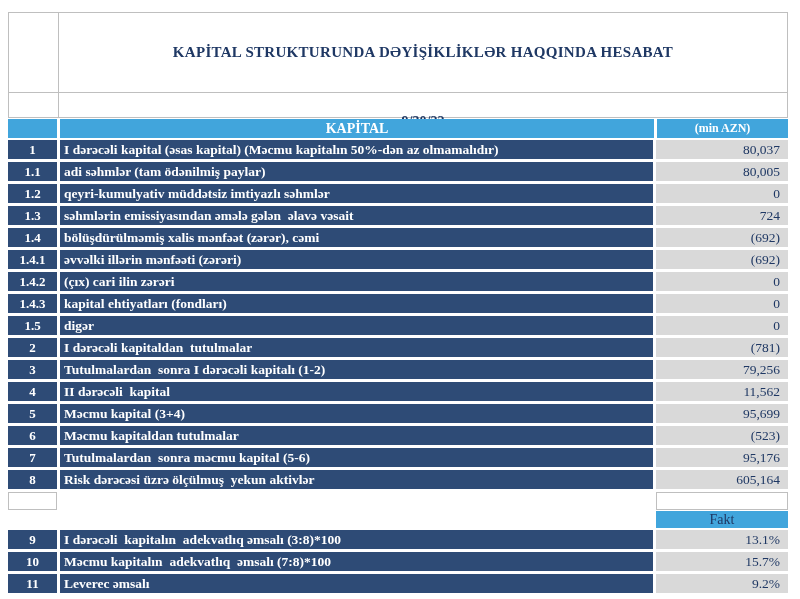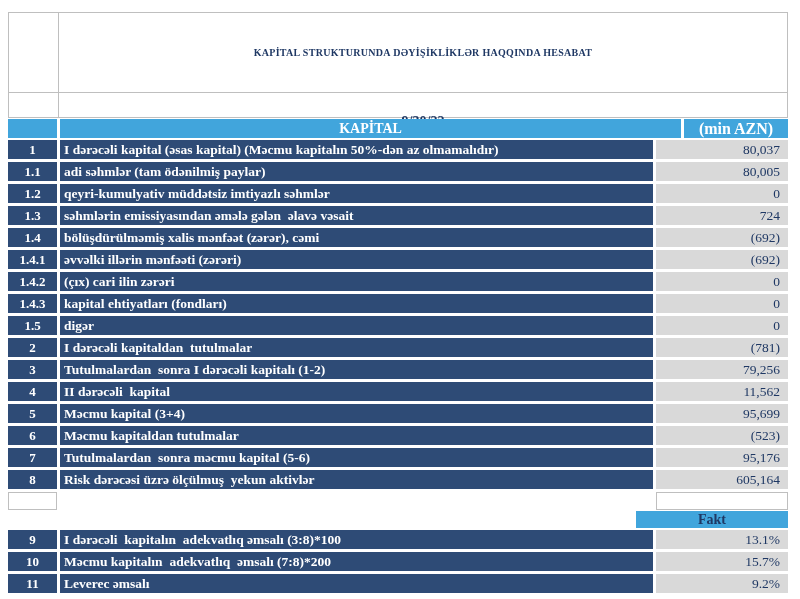--- a/index.html
+++ b/index.html
@@ -15,30 +15,30 @@
     font-family:"Liberation Serif","DejaVu Serif",serif;
   }
   .sheet{position:absolute;left:8px;top:12px;width:780px;}
 
   
   .top-block{border:1px solid var(--grid-gray);width:778px;background:#fff;}
   .title-row{display:flex;height:79px;border-bottom:1px solid var(--grid-gray);}
   .date-row{display:flex;height:24px;}
   .corner{width:49px;border-right:1px solid var(--grid-gray);flex:0 0 auto;}
   .title-cell,.date-cell{flex:1;display:flex;align-items:center;justify-content:center;}
-  .title-cell{color:var(--navy-text);font-weight:bold;font-size:10px;letter-spacing:.3px;text-align:center;}
+  .title-cell{color:var(--navy-text);font-weight:bold;font-size:15px;letter-spacing:.3px;text-align:center;}
   .date-cell{color:var(--navy-text);font-weight:bold;font-size:14px;margin-top:29px;}
 
   
   .hdr-row{display:flex;margin-top:1px;height:19px;column-gap:3px;}
   .hdr-num{width:49px;flex:0 0 auto;background:var(--light-blue);}
   .hdr-main{flex:1;background:var(--light-blue);color:#fff;font-weight:bold;font-size:14px;
             display:flex;align-items:center;justify-content:center;}
-  .hdr-unit{width:104px;flex:0 0 auto;background:var(--light-blue);color:#fff;font-weight:bold;
-            font-size:16px;display:flex;align-items:center;justify-content:center;}
+  .hdr-unit{width:131px;flex:0 0 auto;background:var(--light-blue);color:#fff;font-weight:bold;
+            font-size:12px;display:flex;align-items:center;justify-content:center;}
 
   
   .rows{margin-top:2px;}
   .row{display:flex;height:19px;margin-bottom:3px;column-gap:3px;}
   .cell{display:flex;align-items:center;overflow:hidden;}
   .cell.num{width:49px;flex:0 0 auto;background:var(--dark-blue);color:#fff;font-weight:bold;
             font-size:13px;justify-content:center;}
   .cell.label{flex:1;background:var(--dark-blue);color:#fff;font-weight:bold;font-size:13.5px;
               padding-left:4px;white-space:pre;}
   .cell.value{width:124px;flex:0 0 auto;background:var(--cell-gray);color:var(--navy-text);
@@ -46,22 +46,22 @@
 
   
   .spacer-row{display:flex;height:18px;column-gap:3px;}
   .spacer-num{width:47px;flex:0 0 auto;background:#fff;border:1px solid var(--grid-gray);}
   .spacer-mid{flex:1;}
   .spacer-val{width:130px;flex:0 0 auto;background:#fff;border:1px solid var(--grid-gray);}
 
   
   .fakt-row{display:flex;height:17px;margin-top:1px;margin-bottom:2px;column-gap:3px;}
   .fakt-spacer{flex:1;}
-  .fakt-cell{width:152px;flex:0 0 auto;background:var(--light-blue);color:var(--navy-text);
-             font-weight:bold;font-size:14px;display:flex;align-items:center;justify-content:center;}
+  .fakt-cell{width:132px;flex:0 0 auto;background:var(--light-blue);color:var(--navy-text);
+             font-weight:normal;font-size:14px;display:flex;align-items:center;justify-content:center;}
 </style>
 </head>
 <body>
 
 <div class="sheet">
 
   <div class="top-block">
     <div class="title-row">
       <div class="corner"></div>
       <div class="title-cell">KAPİTAL STRUKTURUNDA DƏYİŞİKLİKLƏR HAQQINDA HESABAT</div>
@@ -189,21 +189,21 @@
 
   <div class="rows" id="ratio-rows">
   <div class="row">
     <div class="cell num">9</div>
     <div class="cell label">I dərəcəli  kapitalın  adekvatlıq əmsalı (3:8)*100</div>
     <div class="cell value">13.1%</div>
   </div>
 
   <div class="row">
     <div class="cell num">10</div>
-    <div class="cell label">Məcmu kapitalın  adekvatlıq  əmsalı (7:8)*200</div>
+    <div class="cell label">Məcmu kapitalın  adekvatlıq  əmsalı (7:8)*100</div>
     <div class="cell value">15.7%</div>
   </div>
 
   <div class="row">
     <div class="cell num">11</div>
     <div class="cell label">Leverec əmsalı</div>
     <div class="cell value">9.2%</div>
   </div>
 </div>
 

